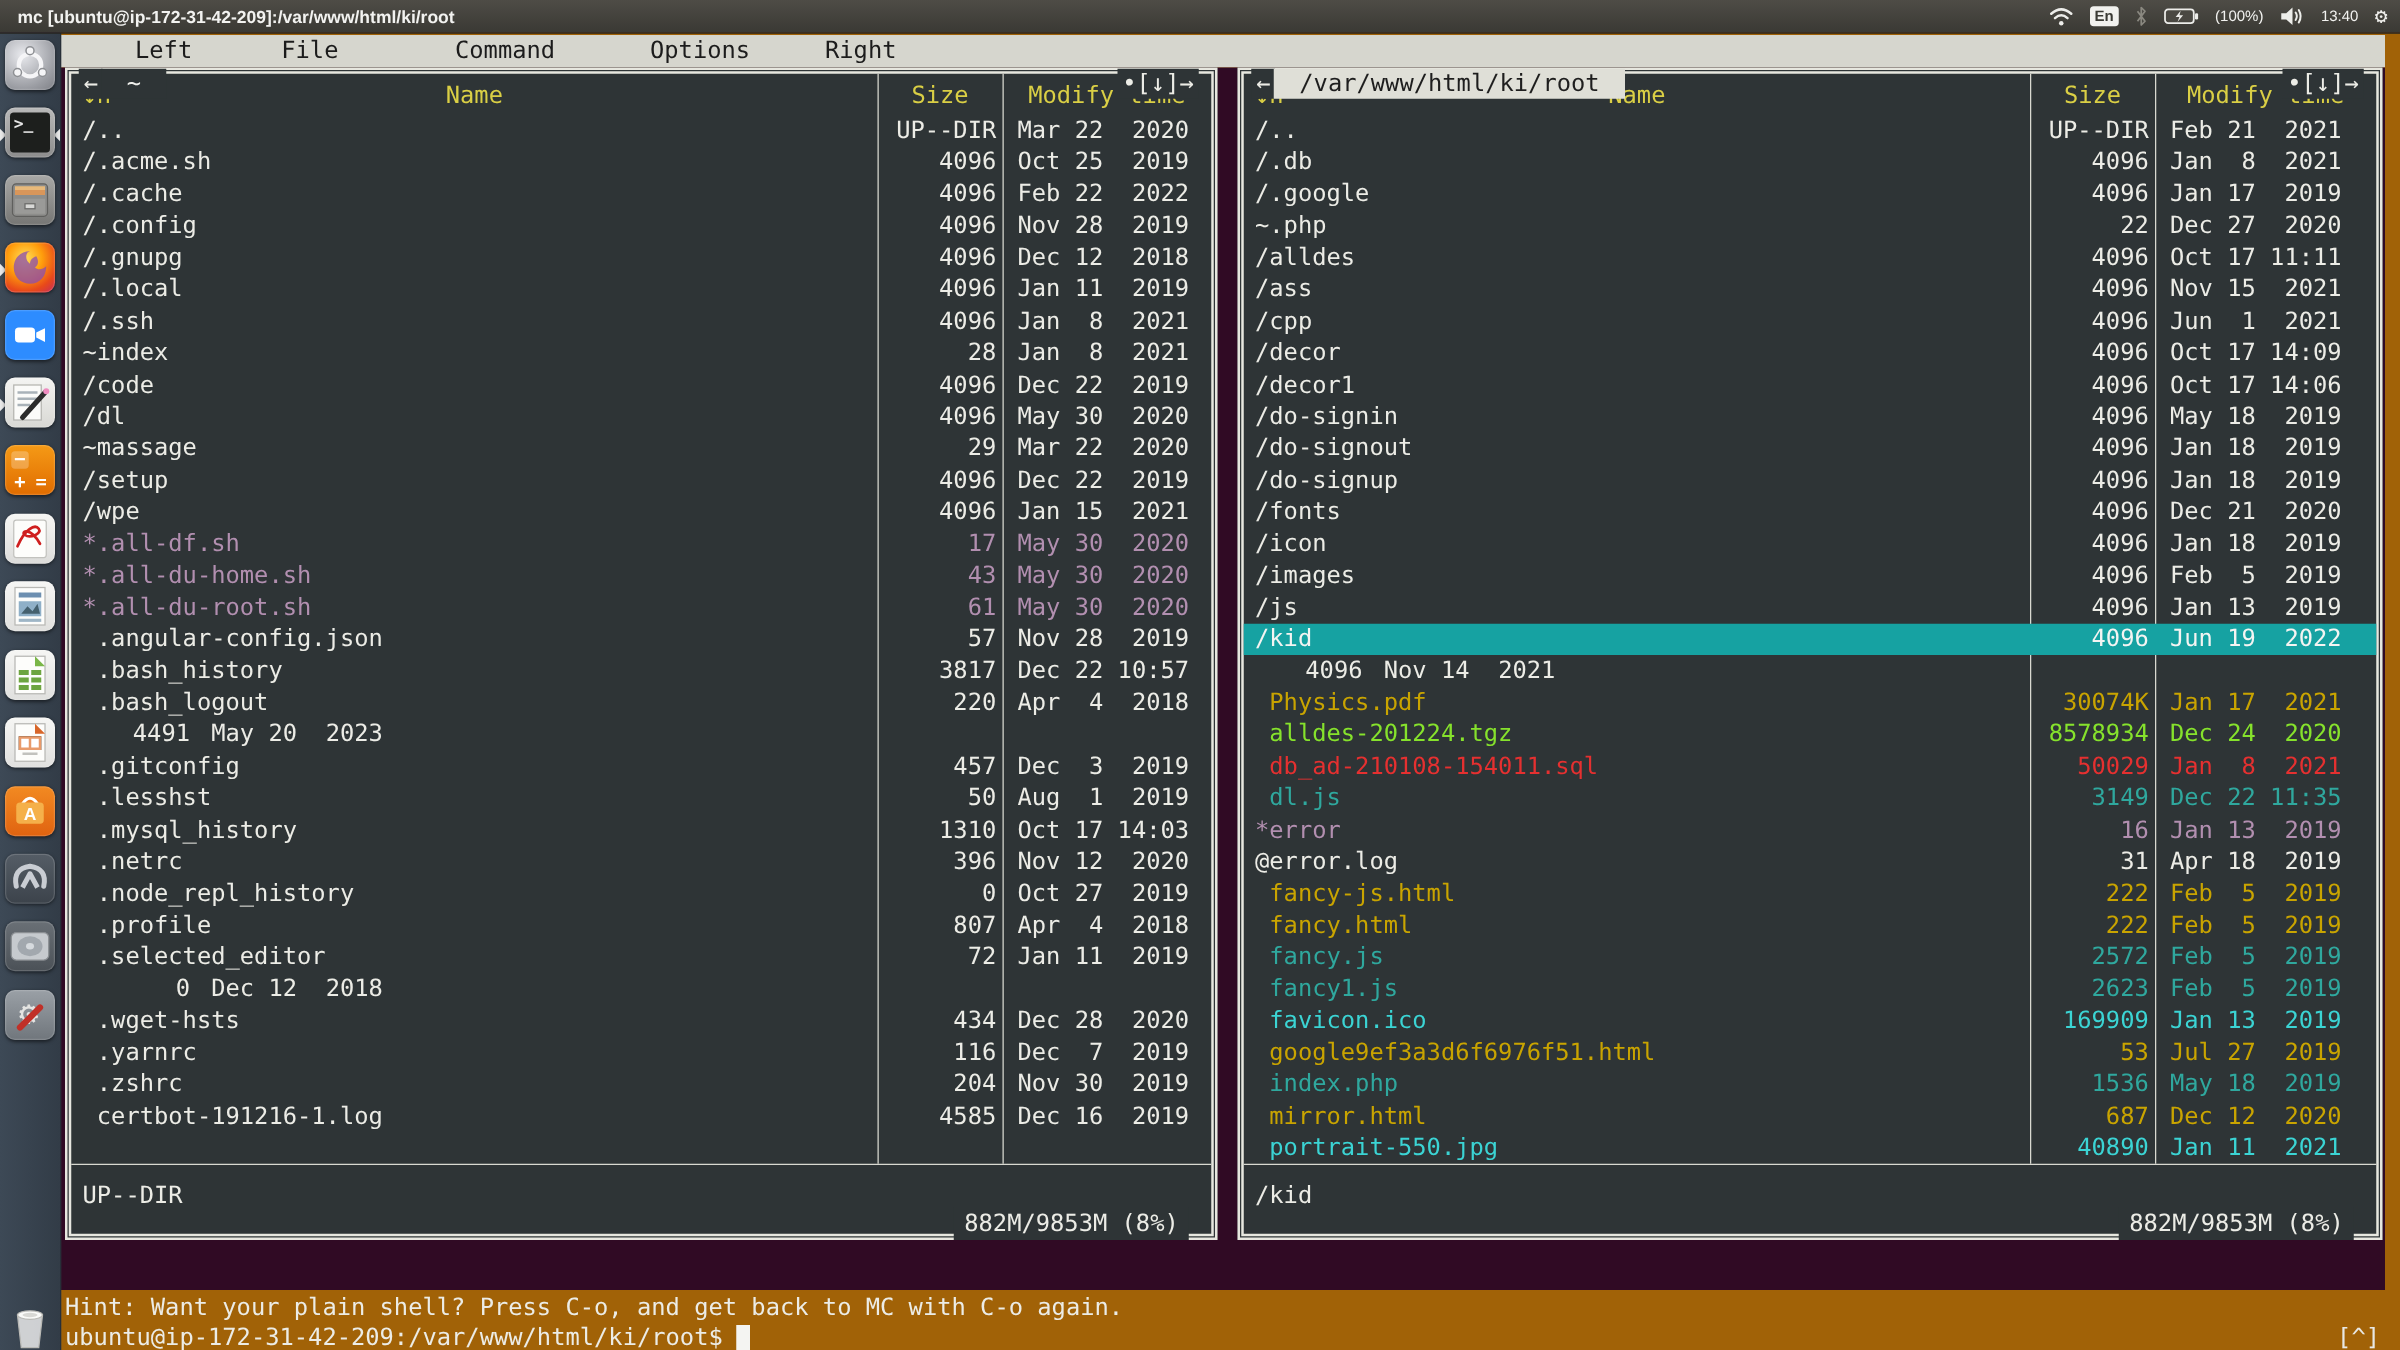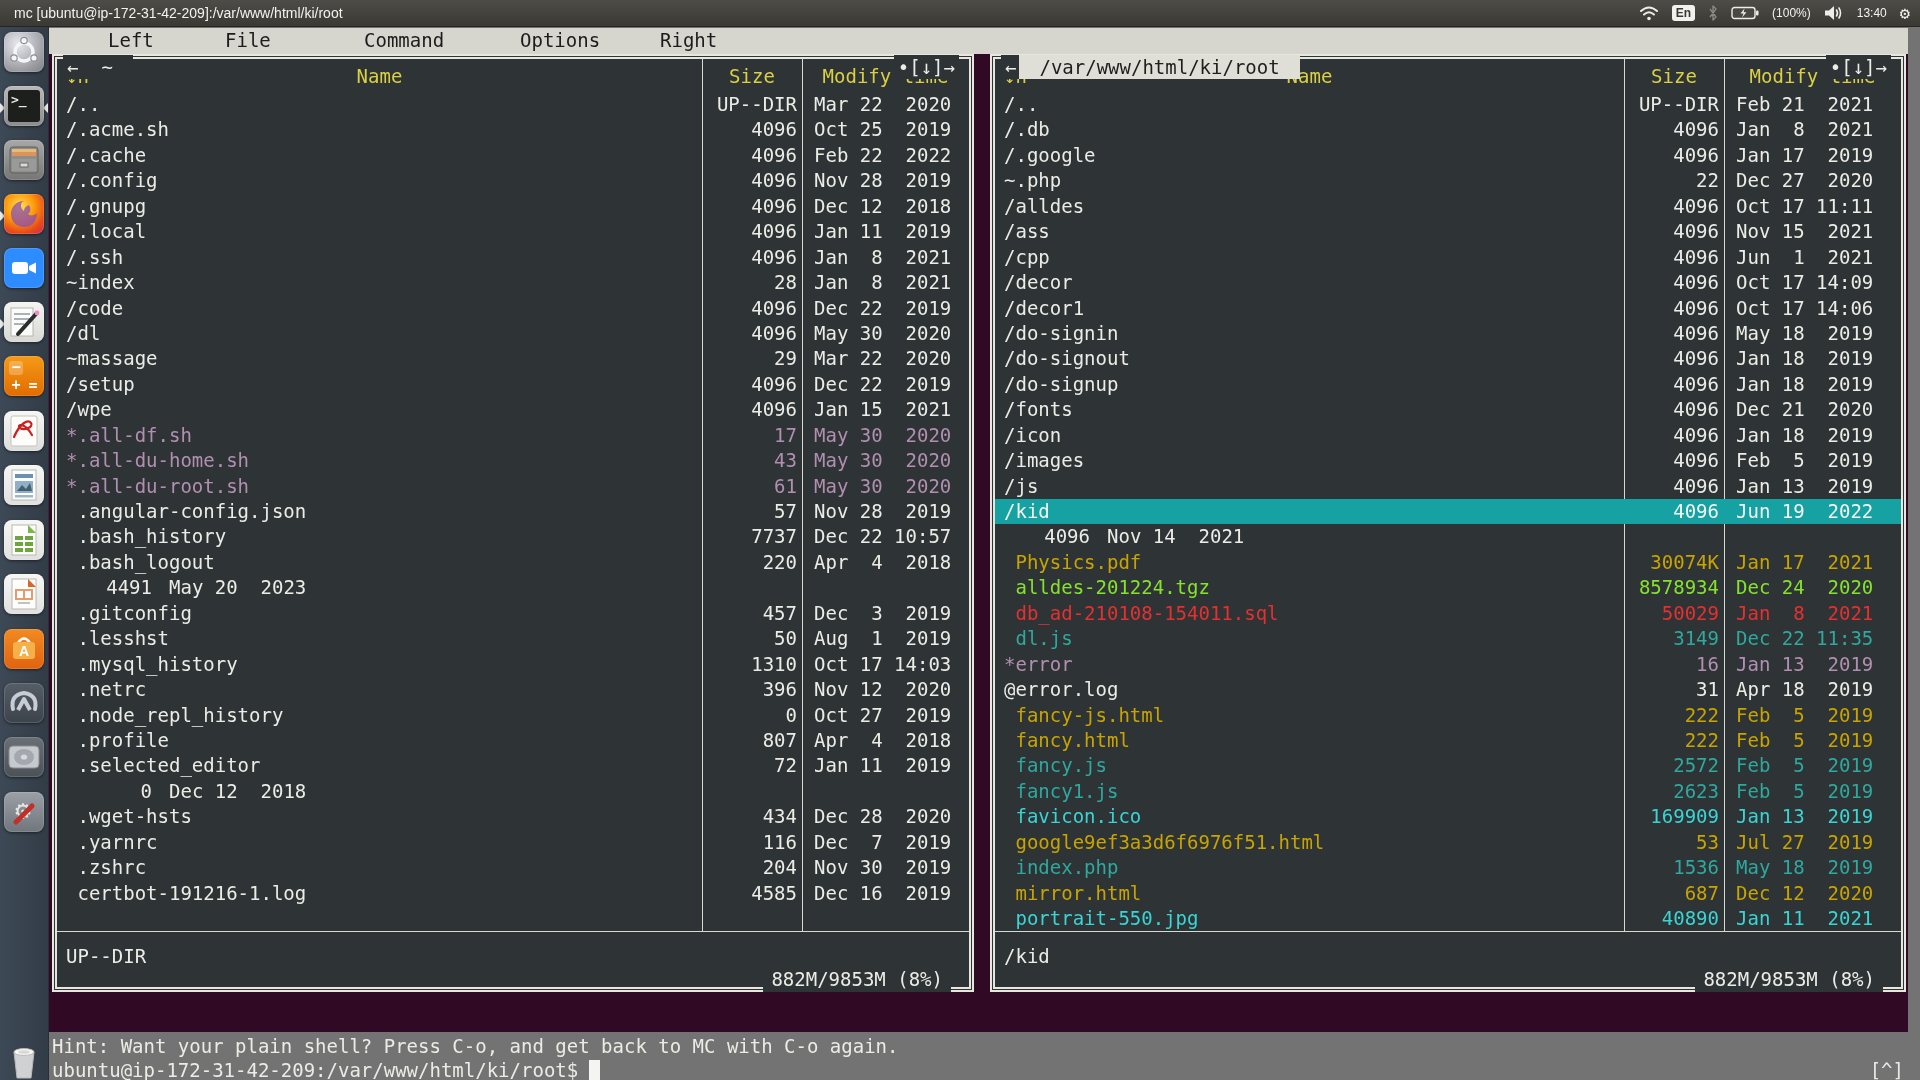--- a/index.html
+++ b/index.html
@@ -1,37 +1,37 @@
 <!DOCTYPE html>
 <html><head>
 <meta charset="utf-8">
 <style>
   html,body{margin:0;padding:0;width:1920px;height:1080px;overflow:hidden;background:#300A24;
     font-family:"DejaVu Sans Mono",monospace;}
   
   .topbar{position:absolute;left:0;top:0;width:1920px;height:26px;
     background:linear-gradient(#4e4c46,#3a3934);border-bottom:1px solid #26251f;
     display:flex;align-items:center;color:#f2f2f0;z-index:30;}
-  .win-title{font-family:"Liberation Sans",sans-serif;font-size:14px;font-weight:normal;margin-left:14px;}
+  .win-title{font-family:"Liberation Sans",sans-serif;font-size:14px;font-weight:bold;margin-left:14px;}
   .tray{margin-left:auto;display:flex;align-items:center;gap:13px;padding-right:10px;}
   .tray svg{display:block}
   .kbd-badge{background:#f1f1ee;color:#3a3a34;border-radius:3px;font-family:"Liberation Sans",sans-serif;
     font-size:12px;font-weight:bold;padding:1px 4px;line-height:14px;}
   .tray-text{font-family:"Liberation Sans",sans-serif;font-size:12px;}
   .gear{font-size:17px;line-height:17px;color:#ededea}
   
   .dock{position:absolute;left:0;top:26px;width:48px;height:1054px;
     background:linear-gradient(90deg,#3d4956,#323c47);border-right:1px solid rgba(0,0,0,.35);z-index:20;}
   .dock-item{position:absolute;left:4px;width:40px;height:40px;border-radius:8px;
     box-shadow:inset 0 0 0 1px rgba(255,255,255,.14),0 1px 3px rgba(0,0,0,.5);overflow:hidden;}
   .dock-item svg{display:block}
   .arrow-l{position:absolute;left:0;width:0;height:0;border-top:5px solid transparent;border-bottom:5px solid transparent;border-left:5px solid #e8e8e8;}
   .arrow-r{position:absolute;left:43px;width:0;height:0;border-top:5px solid transparent;border-bottom:5px solid transparent;border-right:5px solid #e8e8e8;}
   
-  .term{position:absolute;left:48px;top:26px;width:1872px;height:1054px;background:#737373;
+  .term{position:absolute;left:48px;top:26px;width:1872px;height:1054px;background:#a16207;
     color:#ecece6;font-size:19px;}
   .menubar{position:absolute;left:0;top:2px;width:1860px;height:26px;background:#d6d6ce;color:#1c1c1c;}
   .menubar span{position:absolute;top:1px;font-size:19px;}
   .mc-bg{position:absolute;left:0;top:28px;width:1860px;height:978px;background:#300A24;}
   .panel{position:absolute;top:28px;height:938px;background:#2e3436;border:5px double #e7e7df;box-sizing:border-box;}
   .panel-left{left:4px;width:922px;}
   .panel-right{left:942px;width:916px;}
   .ptitle{position:absolute;top:-4px;height:24px;line-height:24px;padding:0 9px;z-index:5;white-space:pre;}
   .ptitle.inactive{background:#2e3436;color:#efefec;}
   .ptitle.active{background:#dfdfd7;color:#1e1e1e;}
@@ -273,21 +273,21 @@
         <div class="file-row t-link"><span class="c-name">~index</span><span class="c-size">28</span><span class="c-date">Jan  8  2021</span></div>
         <div class="file-row t-dir"><span class="c-name">/code</span><span class="c-size">4096</span><span class="c-date">Dec 22  2019</span></div>
         <div class="file-row t-dir"><span class="c-name">/dl</span><span class="c-size">4096</span><span class="c-date">May 30  2020</span></div>
         <div class="file-row t-link"><span class="c-name">~massage</span><span class="c-size">29</span><span class="c-date">Mar 22  2020</span></div>
         <div class="file-row t-dir"><span class="c-name">/setup</span><span class="c-size">4096</span><span class="c-date">Dec 22  2019</span></div>
         <div class="file-row t-dir"><span class="c-name">/wpe</span><span class="c-size">4096</span><span class="c-date">Jan 15  2021</span></div>
         <div class="file-row t-exec"><span class="c-name">*.all-df.sh</span><span class="c-size">17</span><span class="c-date">May 30  2020</span></div>
         <div class="file-row t-exec"><span class="c-name">*.all-du-home.sh</span><span class="c-size">43</span><span class="c-date">May 30  2020</span></div>
         <div class="file-row t-exec"><span class="c-name">*.all-du-root.sh</span><span class="c-size">61</span><span class="c-date">May 30  2020</span></div>
         <div class="file-row t-plain"><span class="c-name"> .angular-config.json</span><span class="c-size">57</span><span class="c-date">Nov 28  2019</span></div>
-        <div class="file-row t-plain"><span class="c-name"> .bash_history</span><span class="c-size">7737</span><span class="c-date">Dec 22 10:57</span></div>
+        <div class="file-row t-plain"><span class="c-name"> .bash_history</span><span class="c-size">3817</span><span class="c-date">Dec 22 10:57</span></div>
         <div class="file-row t-plain"><span class="c-name"> .bash_logout</span><span class="c-size">220</span><span class="c-date">Apr  4  2018</span></div>
         <div class="file-row t-plain"><span class="c-size">4491</span><span class="c-date">May 20  2023</span></div>
         <div class="file-row t-plain"><span class="c-name"> .gitconfig</span><span class="c-size">457</span><span class="c-date">Dec  3  2019</span></div>
         <div class="file-row t-plain"><span class="c-name"> .lesshst</span><span class="c-size">50</span><span class="c-date">Aug  1  2019</span></div>
         <div class="file-row t-plain"><span class="c-name"> .mysql_history</span><span class="c-size">1310</span><span class="c-date">Oct 17 14:03</span></div>
         <div class="file-row t-plain"><span class="c-name"> .netrc</span><span class="c-size">396</span><span class="c-date">Nov 12  2020</span></div>
         <div class="file-row t-plain"><span class="c-name"> .node_repl_history</span><span class="c-size">0</span><span class="c-date">Oct 27  2019</span></div>
         <div class="file-row t-plain"><span class="c-name"> .profile</span><span class="c-size">807</span><span class="c-date">Apr  4  2018</span></div>
         <div class="file-row t-plain"><span class="c-name"> .selected_editor</span><span class="c-size">72</span><span class="c-date">Jan 11  2019</span></div>
         <div class="file-row t-plain"><span class="c-size">0</span><span class="c-date">Dec 12  2018</span></div>

